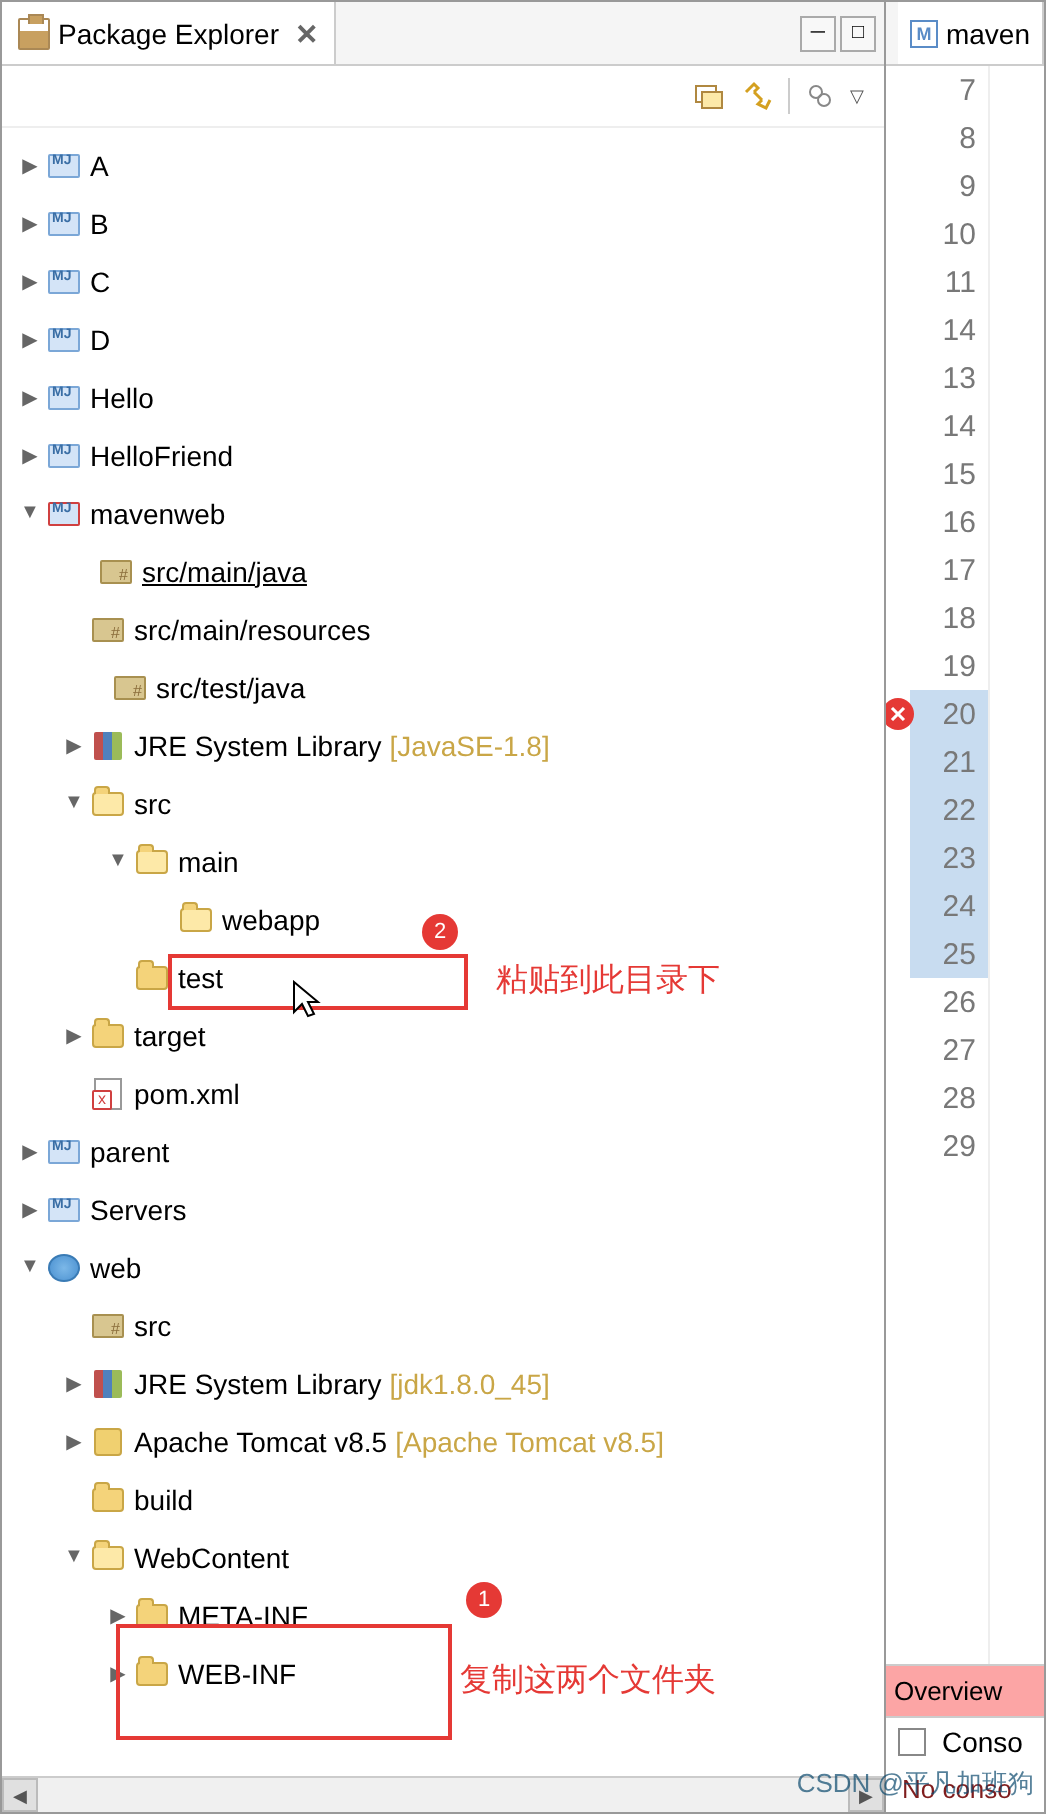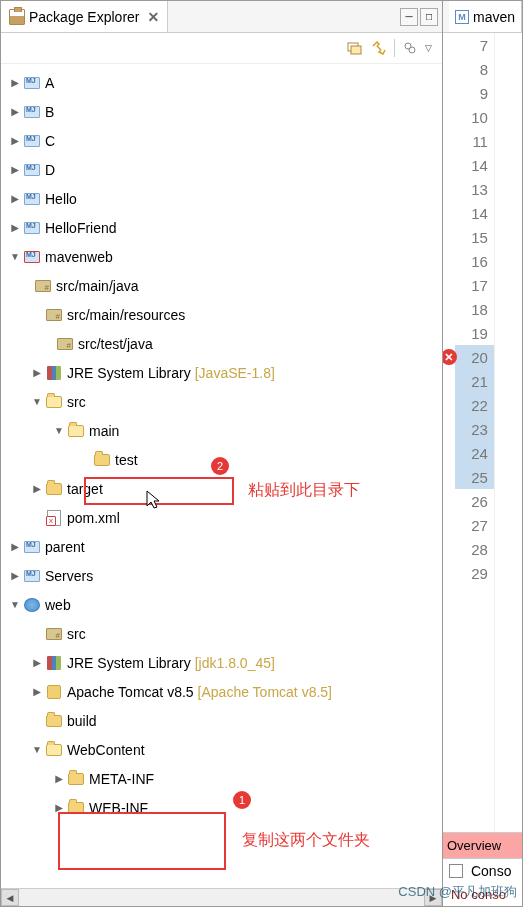--- a/index.html
+++ b/index.html
@@ -144,21 +144,21 @@
           </span>
           <span class="item-label">HelloFriend</span>
         </div>
         <div class="tree-item" style="padding-left: 6px;">
           <span class="arrow ">▼</span>
           <span class="item-icon">
             <span class="java-project-icon" style="border-color:#d04040"></span>
           </span>
           <span class="item-label">mavenweb</span>
         </div>
-        <div class="tree-item" style="padding-left: 17px;">
+        <div class="tree-item" style="padding-left: 32px; text-decoration: underline;">
           <span class="arrow none">▶</span>
           <span class="item-icon">
             <span class="src-folder-icon"></span>
           </span>
           <span class="item-label">src/main/java</span>
         </div>
         <div class="tree-item" style="padding-left: 28px;">
           <span class="arrow none">▶</span>
           <span class="item-icon">
             <span class="src-folder-icon"></span>
@@ -187,21 +187,28 @@
           </span>
           <span class="item-label">src</span>
         </div>
         <div class="tree-item" style="padding-left: 50px;">
           <span class="arrow ">▼</span>
           <span class="item-icon">
             <span class="folder-icon folder-open"></span>
           </span>
           <span class="item-label">main</span>
         </div>
-        <div class="tree-item" style="padding-left: 76px;">
+        <div class="tree-item" style="padding-left: 72px;">
+          <span class="arrow none">▶</span>
+          <span class="item-icon">
+            <span class="folder-icon folder-open"></span>
+          </span>
+          <span class="item-label">webapp</span>
+        </div>
+        <div class="tree-item" style="padding-left: 50px;">
           <span class="arrow none">▶</span>
           <span class="item-icon">
             <span class="folder-icon"></span>
           </span>
           <span class="item-label">test</span>
         </div>
         <div class="tree-item" style="padding-left: 28px;">
           <span class="arrow ">▶</span>
           <span class="item-icon">
             <span class="folder-icon"></span>
@@ -341,19 +348,19 @@
       <div class="console-content">No conso</div>
     </div>
   </div>
 </div>
 
 <div class="highlight-box" style="left:84px; top:477px; width:150px; height:28px;"></div>
 <div class="highlight-box" style="left:58px; top:812px; width:168px; height:58px;"></div>
 <div class="badge" style="left:211px; top:457px;">2</div>
 <div class="badge" style="left:233px; top:791px;">1</div>
 <div class="annotation" style="left:248px; top:480px;">粘贴到此目录下</div>
-<div class="annotation" style="left:242px; top:830px;">复制这两个文件夹</div>
+<div class="annotation" style="left:230px; top:830px;">复制这两个文件夹</div>
 <div class="cursor-overlay" style="left:146px; top:490px;">
   <svg width="18" height="22" viewBox="0 0 18 22">
       <path d="M1 1 L1 16 L5 12 L8 18 L11 17 L8 11 L13 11 Z" fill="#fff" stroke="#000" stroke-width="1"></path>
     </svg>
 </div>
 <div class="watermark">CSDN @平凡加班狗</div>
 
 </body></html>

